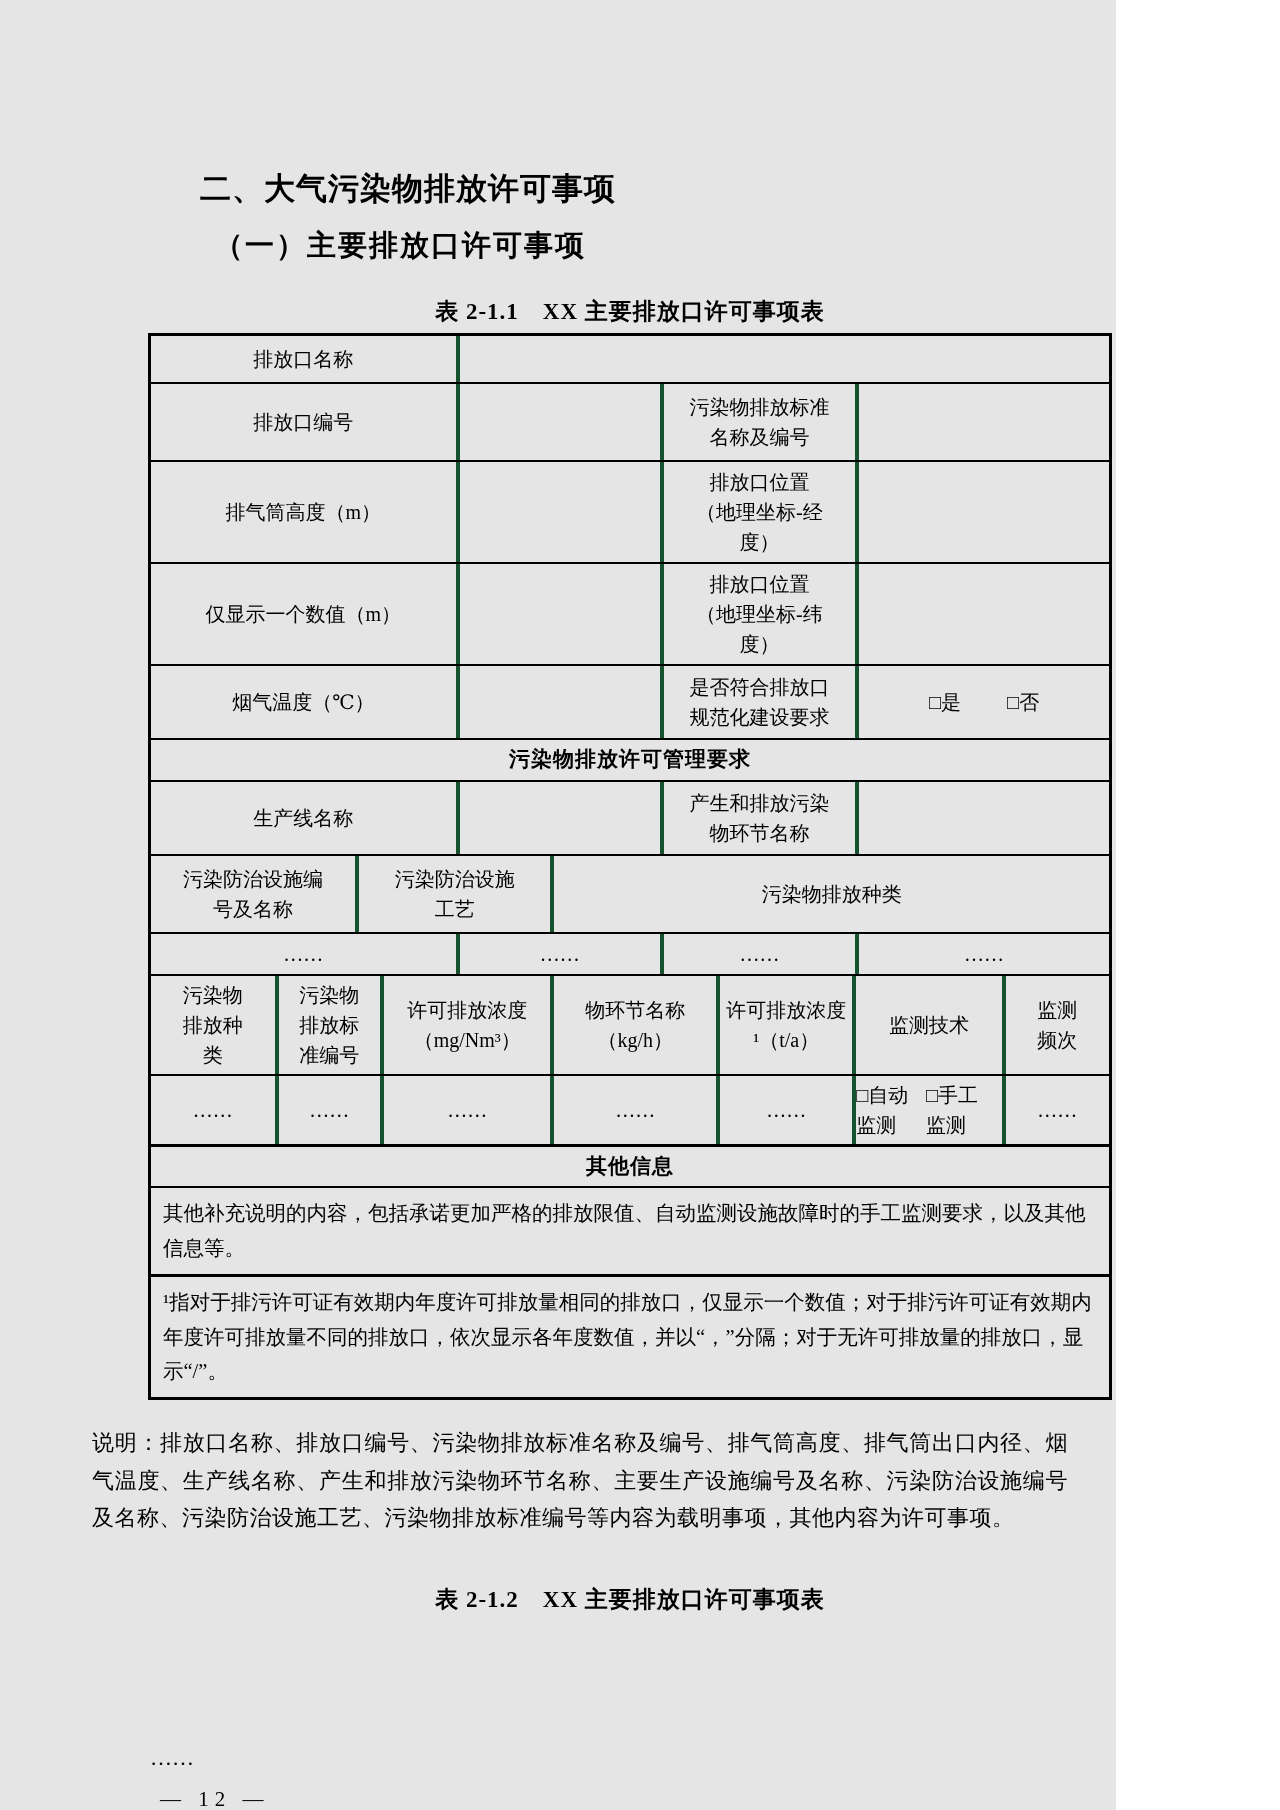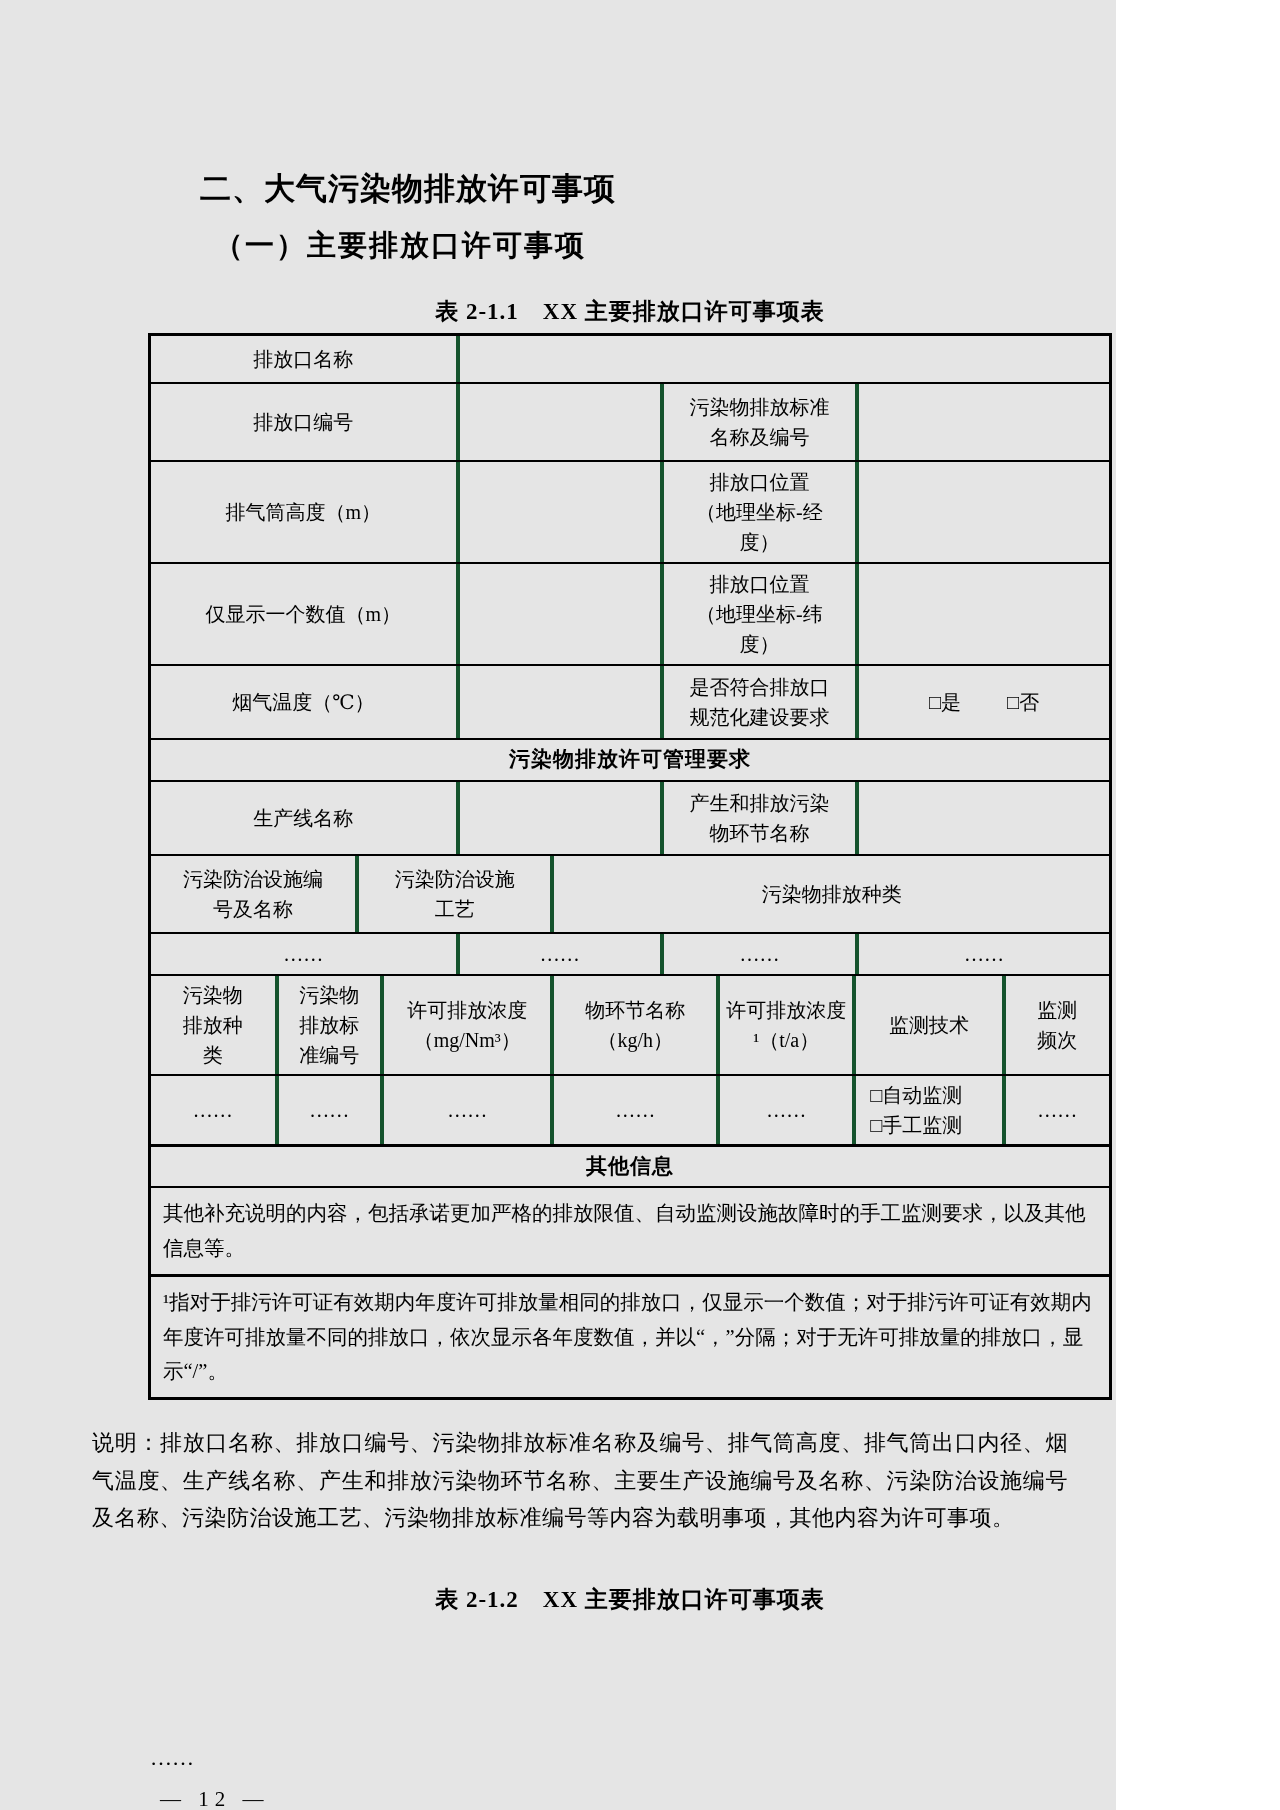--- a/index.html
+++ b/index.html
@@ -43,22 +43,22 @@
   .para {
     justify-content:flex-start; text-align:left; white-space:normal;
     padding:8px 12px; line-height:1.7; font-size:20.5px;
   }
   .cA1 { flex:0 0 31.8%; } .cA2 { flex:0 0 21.3%; } .cA3 { flex:0 0 20.4%; } .cA4 { flex:1; }
   .cB1 { flex:0 0 12.9%; } .cB2 { flex:0 0 11.0%; } .cB3 { flex:0 0 17.8%; }
   .cB4 { flex:0 0 17.3%; } .cB5 { flex:0 0 14.2%; } .cB6 { flex:0 0 15.6%; } .cB7 { flex:1; }
   .full { flex:1; }
   .chk-pair { gap:46px; }
   .monitor-cell {
-    flex-direction:column; align-items:flex-start; justify-content:center;
-    text-align:left; padding-left:14px;
+    align-items:flex-start; justify-content:center;
+    text-align:left; padding-left:0;
   }
   .notes {
     width:976px; margin:24px 0 0 92px;
     font-size:22px; line-height:1.7; text-align:justify; letter-spacing:0.5px;
   }
   .tbl-title2 { width:964px; margin:48px 0 0 148px; text-align:center; font-weight:bold; font-size:23px; letter-spacing:1px; }
   .dots-bottom { margin:130px 0 0 150px; font-size:22px; }
   .page-num { margin:16px 0 0 160px; font-size:21px; letter-spacing:6px; }
   .r-h46{min-height:46px}.r-h76{min-height:76px}.r-h100{min-height:100px}
   .r-h72{min-height:72px}.r-h34{min-height:34px}.r-h40{min-height:40px}

